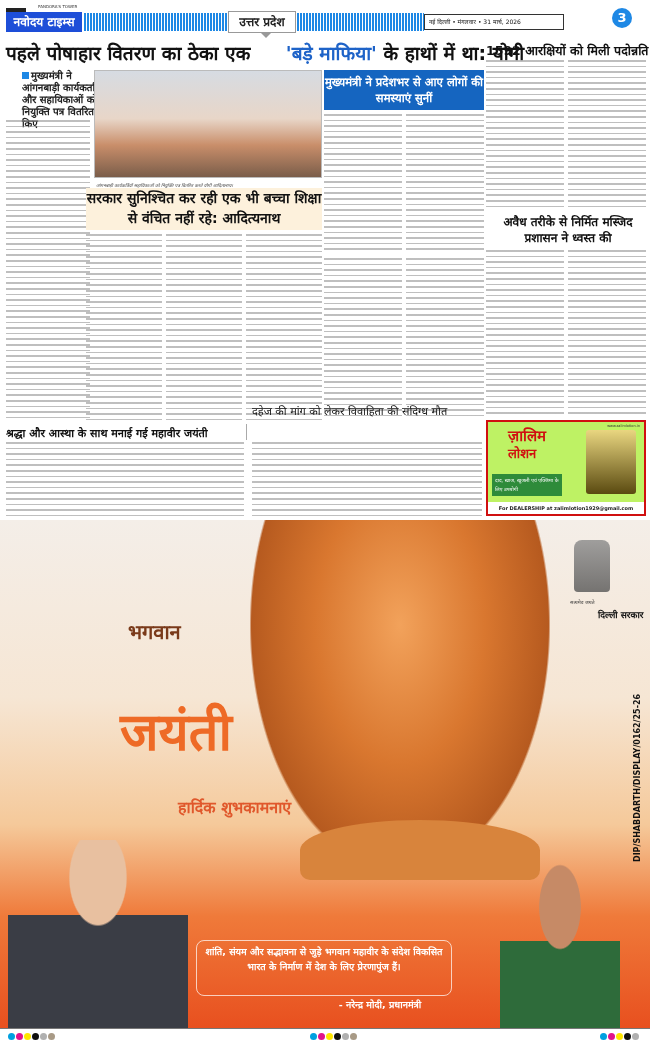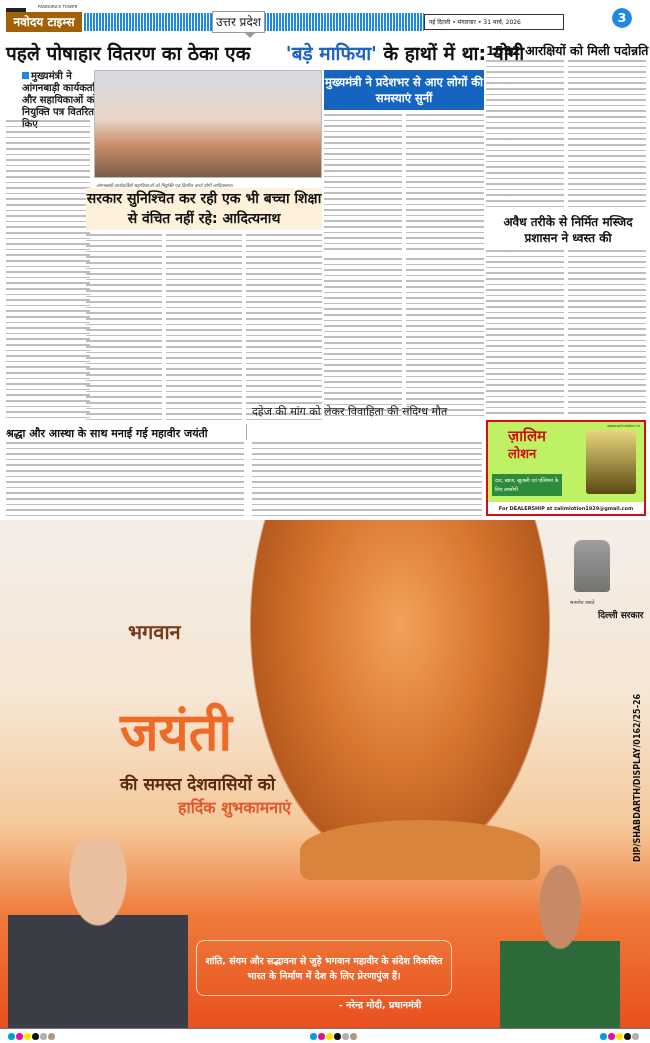--- a/index.html
+++ b/index.html
@@ -1,28 +1,28 @@
 <!DOCTYPE html>
 <html><head>
 <meta charset="utf-8">
 <style>
   * { box-sizing: border-box; margin: 0; padding: 0; }
   html, body { width: 650px; height: 1043px; background: #fff; overflow: hidden; }
   body { font-family: "DejaVu Sans", "Liberation Sans", sans-serif; color: #111; position: relative; }
 
   
   .masthead { position: absolute; left: 0; top: 0; width: 650px; height: 34px; }
-  .brand { position: absolute; left: 6px; top: 12px; width: 76px; height: 20px; background: #a16207; color: #fff;
+  .brand { position: absolute; left: 6px; top: 12px; width: 76px; height: 20px; background: #1d4ed8; color: #fff;
            font-size: 12px; font-weight: bold; line-height: 20px; text-align: center; }
   .brand-tag { position: absolute; left: 38px; top: 4px; font-size: 4px; color: #333; }
   .brand-corner { position: absolute; left: 6px; top: 8px; width: 20px; height: 6px; background: #222; }
   .stripe { position: absolute; left: 84px; top: 13px; width: 340px; height: 18px;
             background: repeating-linear-gradient(90deg, #1e88e5 0 2px, #fff 2px 3px); }
-  .section-tab { position: absolute; left: 212px; top: 11px; width: 53px; height: 22px; background: #fff;
-                 border: 1px solid #999; font-size: 12px; font-weight: normal; text-align: center; line-height: 20px; color: #222; }
+  .section-tab { position: absolute; left: 228px; top: 11px; width: 68px; height: 22px; background: #fff;
+                 border: 1px solid #999; font-size: 12px; font-weight: bold; text-align: center; line-height: 20px; color: #222; }
   .section-tab:after { content: ""; position: absolute; left: 32px; bottom: -6px; border: 5px solid transparent; border-top-color: #999; border-bottom: 0; }
   .dateline { position: absolute; left: 424px; top: 14px; width: 140px; height: 16px; border: 1px solid #333; font-size: 6px;
               line-height: 14px; padding-left: 4px; background: #fff; }
   .stripe2 { position: absolute; left: 300px; top: 13px; width: 124px; height: 18px;
              background: repeating-linear-gradient(90deg, #1e88e5 0 2px, #fff 2px 3px); }
   .page-num { position: absolute; left: 612px; top: 8px; width: 20px; height: 20px; border-radius: 50%; background: #1e88e5;
               color: #fff; font-weight: bold; font-size: 13px; text-align: center; line-height: 20px; }
 
   
   .lead-head { position: absolute; left: 6px; top: 40px; width: 480px; font-size: 19px; font-weight: bold; line-height: 26px; color: #111; white-space: nowrap; }
@@ -76,21 +76,21 @@
   .greet2 { position: absolute; left: 178px; top: 276px; font-size: 16px; color: #e0582c; font-weight: bold; white-space: nowrap; }
   .emblem { position: absolute; left: 574px; top: 20px; width: 36px; height: 52px; background: linear-gradient(180deg, #8a8a8a, #555); border-radius: 8px 8px 4px 4px; opacity: .8; }
   .satya { position: absolute; left: 570px; top: 79px; font-size: 5px; color: #333; white-space: nowrap; }
   .dilli { position: absolute; left: 566px; top: 88px; font-size: 9px; color: #111; font-weight: bold; white-space: nowrap; margin-left: 32px; }
   .dip { position: absolute; left: 633px; top: 142px; width: 10px; height: 200px; font-size: 8px; color: #111; writing-mode: vertical-rl; transform: rotate(180deg); white-space: nowrap; font-weight: bold; }
   .modi { position: absolute; left: 8px; top: 320px; width: 180px; height: 188px;
           background: radial-gradient(ellipse at 50% 20%, #e8c0a0 0 22%, transparent 23%), linear-gradient(180deg, transparent 0 40%, #3a3d45 40% 100%); }
   .cm { position: absolute; left: 500px; top: 340px; width: 120px; height: 168px;
         background: radial-gradient(ellipse at 50% 28%, #c68a66 0 24%, transparent 25%), linear-gradient(180deg, transparent 0 48%, #2e6b3a 48% 100%); }
   .quote-box { position: absolute; left: 196px; top: 420px; width: 256px; height: 56px; border: 1px solid rgba(255,255,255,.7); border-radius: 8px;
-               color: #fff; font-size: 9.5px; line-height: 15px; text-align: center; padding-top: 12px; font-weight: bold; }
+               color: #fff; font-size: 9.5px; line-height: 15px; text-align: center; padding-top: 3px; font-weight: bold; }
   .quote-by { position: absolute; left: 300px; top: 478px; width: 160px; font-size: 9.5px; color: #fff; font-weight: bold; text-align: center; white-space: nowrap; }
 
   
   .regbar { position: absolute; left: 0; top: 1028px; width: 650px; height: 15px; border-top: 1px solid #777; }
   .dots { position: absolute; top: 4px; display: flex; gap: 1px; }
   .dot { width: 7px; height: 7px; border-radius: 50%; }
 </style>
 </head>
 <body>
 
@@ -177,21 +177,20 @@
   <div class="zad-green">दाद, खाज, खुजली एवं एक्जिमा के लिए उपयोगी</div>
   <div class="zad-prod"></div>
   <div class="zad-footer">For DEALERSHIP at zalimlotion1929@gmail.com</div>
 </aside>
 
 <section class="mad">
   <div class="statue"></div>
   <div class="statue-base"></div>
   <div class="bhagwan">भगवान</div>
   <div class="jayanti">जयंती</div>
-  <div class="greet1">की समस्त देशवासियों को</div>
   <div class="greet2">हार्दिक शुभकामनाएं</div>
   <div class="emblem"></div>
   <div class="satya">सत्यमेव जयते</div>
   <div class="dilli">दिल्ली सरकार</div>
   <div class="dip">DIP/SHABDARTH/DISPLAY/0162/25-26</div>
   <div class="modi"></div>
   <div class="cm"></div>
   <div class="quote-box">शांति, संयम और सद्भावना से जुड़े भगवान महावीर के संदेश विकसित भारत के निर्माण में देश के लिए प्रेरणापुंज हैं।</div>
   <div class="quote-by">- नरेन्द्र मोदी, प्रधानमंत्री</div>
 </section>

